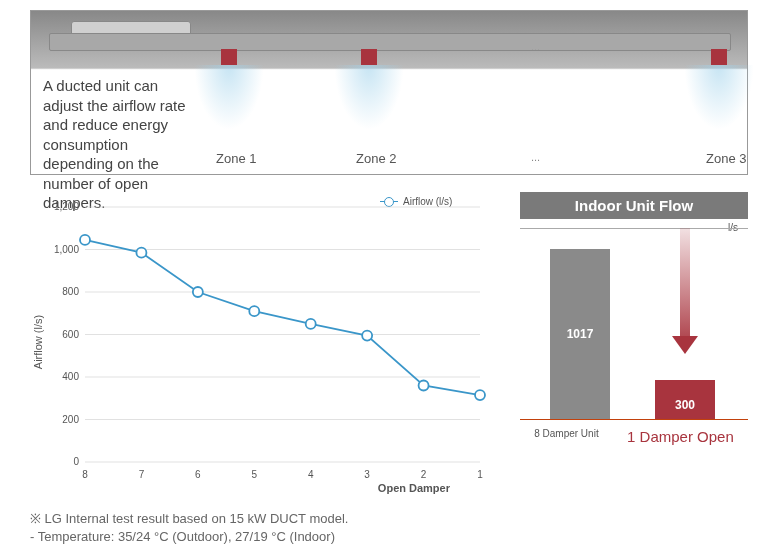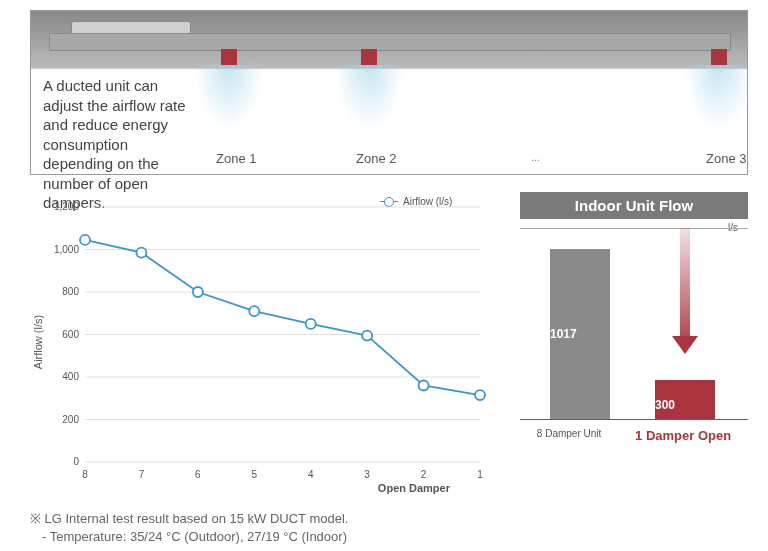--- a/index.html
+++ b/index.html
@@ -13,29 +13,29 @@
 .zone-lbl { position: absolute; top: 140px; font-size: 13px; color: #555; font-weight: 500; }
 .ellipsis { position: absolute; top: 140px; font-size: 11px; color: #888; }
 .chart { position: absolute; top: 192px; left: 30px; width: 470px; height: 310px; }
 .chart-svg { width: 100%; height: 100%; }
 .bar-panel { position: absolute; top: 192px; left: 520px; width: 228px; height: 310px; }
 .bar-title { background: #7a7a7a; color: #fff; text-align: center; padding: 5px 0; font-size: 15px; font-weight: bold; }
 .decrease { color: #a8343e; font-weight: bold; font-size: 12px; text-align: right; margin: 15px 18px 0 0; }
 .bar-area { position: relative; height: 195px; margin-top: 5px; }
 .unit-lbl { position: absolute; right: 10px; top: -2px; font-size: 10px; color: #555; }
 .hline { position: absolute; top: 4px; left: 0; width: 100%; height: 1px; background: #aaa; }
-.bar { position: absolute; bottom: 0; width: 60px; color: #fff; font-weight: bold; text-align: left; font-size: 12px; }
+.bar { position: absolute; bottom: 0; width: 60px; color: #fff; font-weight: bold; text-align: center; font-size: 12px; }
 .bar1 { left: 30px; height: 170px; background: #8a8a8a; line-height: 170px; }
 .bar2 { left: 135px; height: 39px; background: #a8343e; line-height: 50px; }
 .arrow { position: absolute; left: 155px; top: 4px; width: 20px; height: 130px; }
 .arrow-line { position: absolute; left: 5px; top: 0; width: 10px; height: 110px; background: linear-gradient(to bottom, rgba(168,52,62,0.15), rgba(168,52,62,0.9)); }
 .arrow-head { position: absolute; left: -3px; top: 108px; width: 0; height: 0; border-left: 13px solid transparent; border-right: 13px solid transparent; border-top: 18px solid #a8343e; }
 .bar-bottom { border-top: 1px solid #c2410c; display: flex; justify-content: space-around; padding-top: 8px; }
 .blbl1 { font-size: 10px; color: #555; }
-.blbl2 { font-size: 13px; color: #a8343e; font-weight: bold; }
+.blbl2 { font-size: 15px; color: #a8343e; font-weight: normal; }
 .footnote { position: absolute; top: 510px; left: 30px; font-size: 13px; color: #666; line-height: 1.4; }
 .legend { position: absolute; top: 196px; left: 380px; font-size: 10px; color: #555; display: flex; align-items: center; gap: 5px; }
 .legend-mark { width: 18px; height: 10px; position: relative; }
 .legend-mark::before { content: ""; position: absolute; top: 4px; left: 0; width: 18px; height: 1.5px; background: #3a96c9; }
 .legend-mark::after { content: ""; position: absolute; top: 0; left: 4px; width: 8px; height: 8px; border: 1.5px solid #3a96c9; border-radius: 50%; background: #fff; }
 </style>
 </head>
 <body>
 
 <div class="diagram">
@@ -119,14 +119,14 @@
     <div class="bar bar2">300</div>
   </div>
   <div class="bar-bottom">
     <span class="blbl1">8 Damper Unit</span>
     <span class="blbl2">1 Damper Open</span>
   </div>
 </div>
 
 <div class="footnote">
   <div>※ LG Internal test result based on 15 kW DUCT model.</div>
-  <div style="margin-left:12px">- Temperature: 35/24 °C (Outdoor), 27/19 °C (Indoor)</div>
+  <div style="">- Temperature: 35/24 °C (Outdoor), 27/19 °C (Indoor)</div>
 </div>
 
 </body></html>

